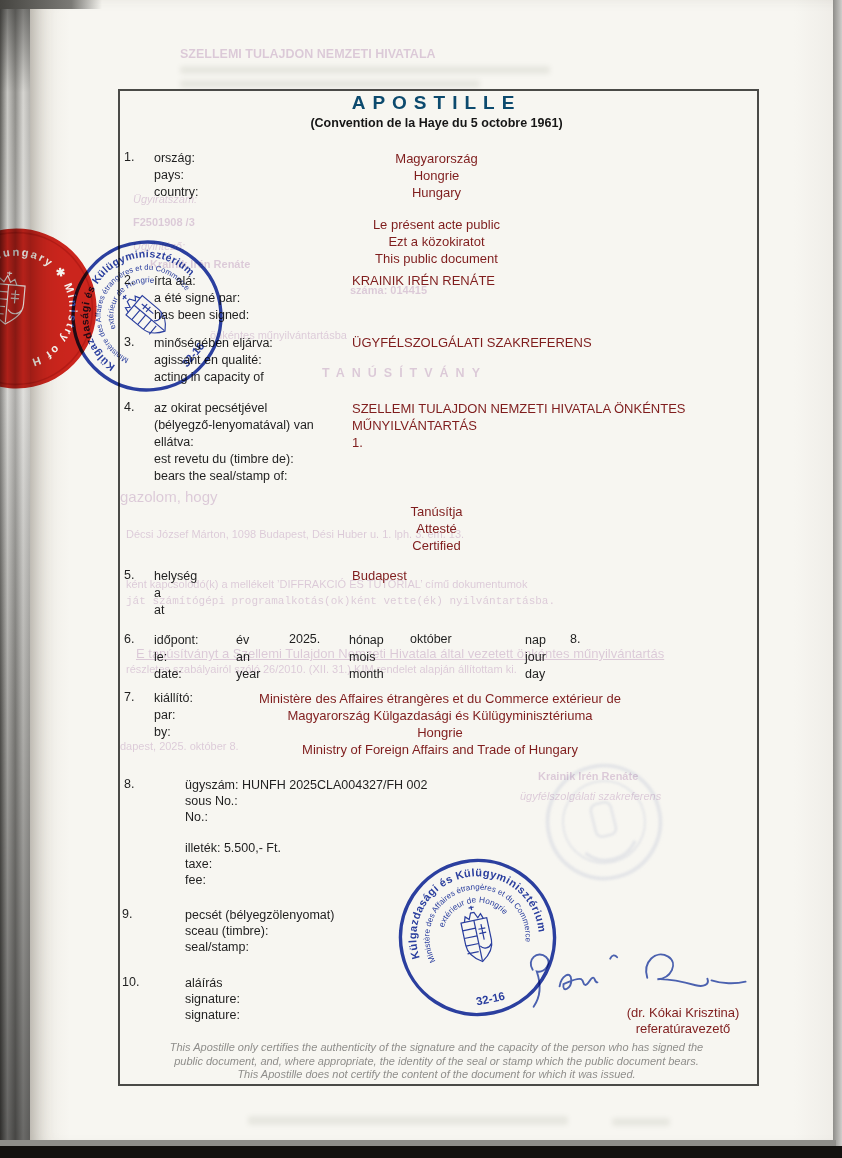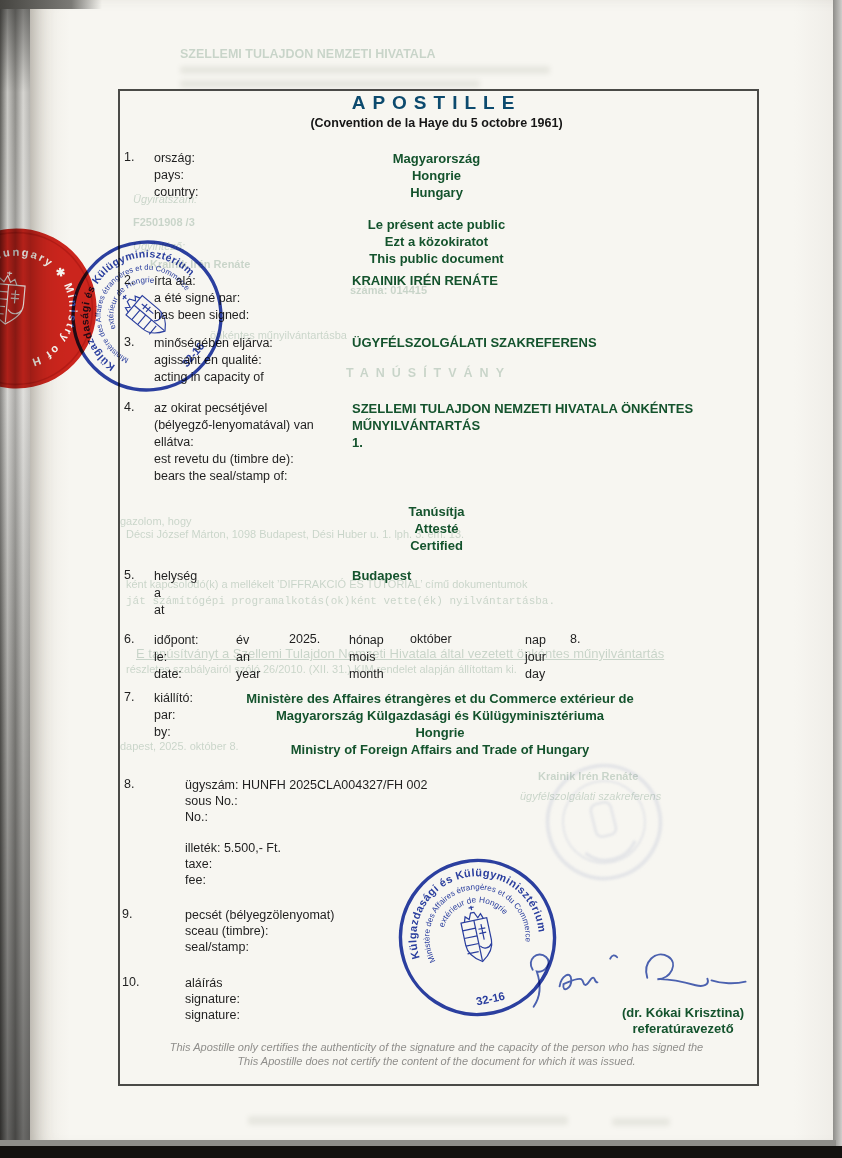--- a/index.html
+++ b/index.html
@@ -16,29 +16,29 @@
     background:linear-gradient(90deg,#8e8d89,#cfcecb);}
   .edge-bottom{position:absolute;left:0;top:1146px;width:842px;height:12px;background:#13110f;}
   .edge-bottom2{position:absolute;left:0;top:1140px;width:836px;height:7px;background:#8f8e8a;}
   .paper{position:absolute;left:30px;top:0;width:804px;height:1146px;
     background:linear-gradient(90deg,#ece9e2 0%,#f7f6f1 5%,#f7f6f1 95%,#efede8 100%);
     box-shadow:inset 16px 0 22px -14px rgba(60,55,45,.45);}
   .box{position:absolute;left:118px;top:89px;width:637px;height:993px;border:2px solid #4a4a47;}
   .t{position:absolute;font-size:12.5px;color:#1f1f1f;white-space:nowrap;}
   .grp{position:absolute;font-size:12.5px;line-height:17px;color:#1f1f1f;white-space:nowrap;}
   .grp16{line-height:16px;margin-left:33px;}
-  .bld{font-weight:bold;font-size:13px;color:#14532d;}
+  .bld{font-weight:normal;font-size:13px;color:#7f1d1d;}
   .ctr{text-align:center;}
   .title{position:absolute;left:118px;top:92px;width:637px;text-align:center;
     font-size:19px;font-weight:bold;letter-spacing:7px;color:#0c4a6e;}
   .subtitle{position:absolute;left:118px;top:116px;width:637px;text-align:center;
     font-size:12.5px;font-weight:bold;color:#161616;}
   .footer{position:absolute;left:122px;top:1041px;width:629px;text-align:center;
     font-style:italic;font-size:11px;line-height:13.5px;color:#8f8e8b;}
-  .fl{position:absolute;color:#14532d;opacity:.2;filter:blur(.5px);white-space:nowrap;}
+  .fl{position:absolute;color:#701a75;opacity:.2;filter:blur(.5px);white-space:nowrap;}
   .fb{position:absolute;background:#7e8470;opacity:.13;filter:blur(2.5px);border-radius:2px;}
   .stamp{position:absolute;mix-blend-mode:multiply;}
   .ghost{opacity:.15;filter:blur(1px);}
 </style>
 </head>
 <body>
 
 <div class="scan">
 
   <div class="edge-left"></div>
@@ -49,22 +49,22 @@
   <div class="edge-bottom"></div>
 
   <div id="faint-layer">
       <div class="fl" style="left: 180px; top: 47px; font-size: 12.5px; font-weight: bold;">SZELLEMI TULAJDON NEMZETI HIVATALA</div>
       <div class="fl" style="left: 133px; top: 193px; font-size: 11px; font-style: italic;">Ügyiratszám:</div>
       <div class="fl" style="left: 133px; top: 216px; font-size: 11px; font-weight: bold;">F2501908 /3</div>
       <div class="fl" style="left: 133px; top: 240px; font-size: 11px; font-style: italic;">Ügyintéző:</div>
       <div class="fl" style="left: 150px; top: 258px; font-size: 11px; font-weight: bold;">Krainik Irén Renáte</div>
       <div class="fl" style="left: 350px; top: 284px; font-size: 11px; font-weight: bold;">száma:  014415</div>
       <div class="fl" style="left: 210px; top: 329px; font-size: 11px;">önkéntes műnyilvántartásba</div>
-      <div class="fl" style="left: 322px; top: 366px; font-size: 12.5px; font-weight: bold; letter-spacing: 7px; margin-left: 24px;">TANÚSÍTVÁNY</div>
-      <div class="fl" style="left: 120px; top: 488px; font-size: 11px; margin-top: 27px;">gazolom, hogy</div>
+      <div class="fl" style="left: 322px; top: 366px; font-size: 12.5px; font-weight: bold; letter-spacing: 7px;">TANÚSÍTVÁNY</div>
+      <div class="fl" style="left: 120px; top: 488px; font-size: 15px;">gazolom, hogy</div>
       <div class="fl" style="left: 126px; top: 528px; font-size: 11px;">Décsi József Márton,  1098 Budapest,  Dési Huber u. 1. lph. 3. em. 13.</div>
       <div class="fl" style="left: 126px; top: 578px; font-size: 11px;">ként kapcsolódó(k) a mellékelt  ’DIFFRAKCIÓ ÉS TUTORIAL’  című dokumentumok</div>
       <div class="fl" style="left: 126px; top: 595px; font-size: 11px; font-family: Liberation Mono, monospace;">ját  számítógépi programalkotás(ok)ként  vette(ék) nyilvántartásba.</div>
       <div class="fl" style="left: 136px; top: 646px; font-size: 13px; text-decoration: underline;">E tanúsítványt a Szellemi Tulajdon Nemzeti Hivatala által vezetett önkéntes műnyilvántartás</div>
       <div class="fl" style="left: 126px; top: 663px; font-size: 11px;">részletes szabályairól szóló  26/2010. (XII. 31.) KIM rendelet alapján állítottam ki.</div>
       <div class="fl" style="left: 120px; top: 740px; font-size: 11px;">dapest, 2025. október 8.</div>
       <div class="fl" style="left: 538px; top: 770px; font-size: 11px; font-weight: bold;">Krainik Irén Renáte</div>
       <div class="fl" style="left: 520px; top: 790px; font-size: 11px; font-style: italic;">ügyfélszolgálati szakreferens</div>
       <div class="fb" style="left: 180px; top: 66px; width: 370px; height: 8px;"></div>
       <div class="fb" style="left: 180px; top: 80px; width: 300px; height: 8px;"></div>
@@ -213,20 +213,21 @@
     <div>signature:</div>
   </div>
 
   <div class="grp bld ctr grp16" style="left:545px;top:1005px;width:210px">
     <div>(dr. Kókai Krisztina)</div>
     <div>referatúravezető</div>
   </div>
 
   <div class="footer">
     <div>This Apostille only certifies the authenticity of the signature and the capacity of the person who has signed the</div>
+    <div>public document, and, where appropriate, the identity of the seal or stamp which the public document bears.</div>
     <div>This Apostille does not certify the content of the document for which it was issued.</div>
   </div>
 
   <svg class="stamp" style="left:-66px;top:226px;width:165px;height:165px;transform:rotate(5deg)" viewBox="0 0 200 200">
     <defs>
         <path id="sealArc" d="M68,44.6 A64,64 0 1 1 111.1,163"></path>
       </defs>
     <circle cx="100" cy="100" r="97" fill="#d2261e"></circle>
     <circle cx="100" cy="100" r="92" fill="none" stroke="rgba(120,0,0,.25)" stroke-width="2"></circle>
     <text font-size="13.5" font-weight="bold" fill="#ffffff" letter-spacing="2.5">

